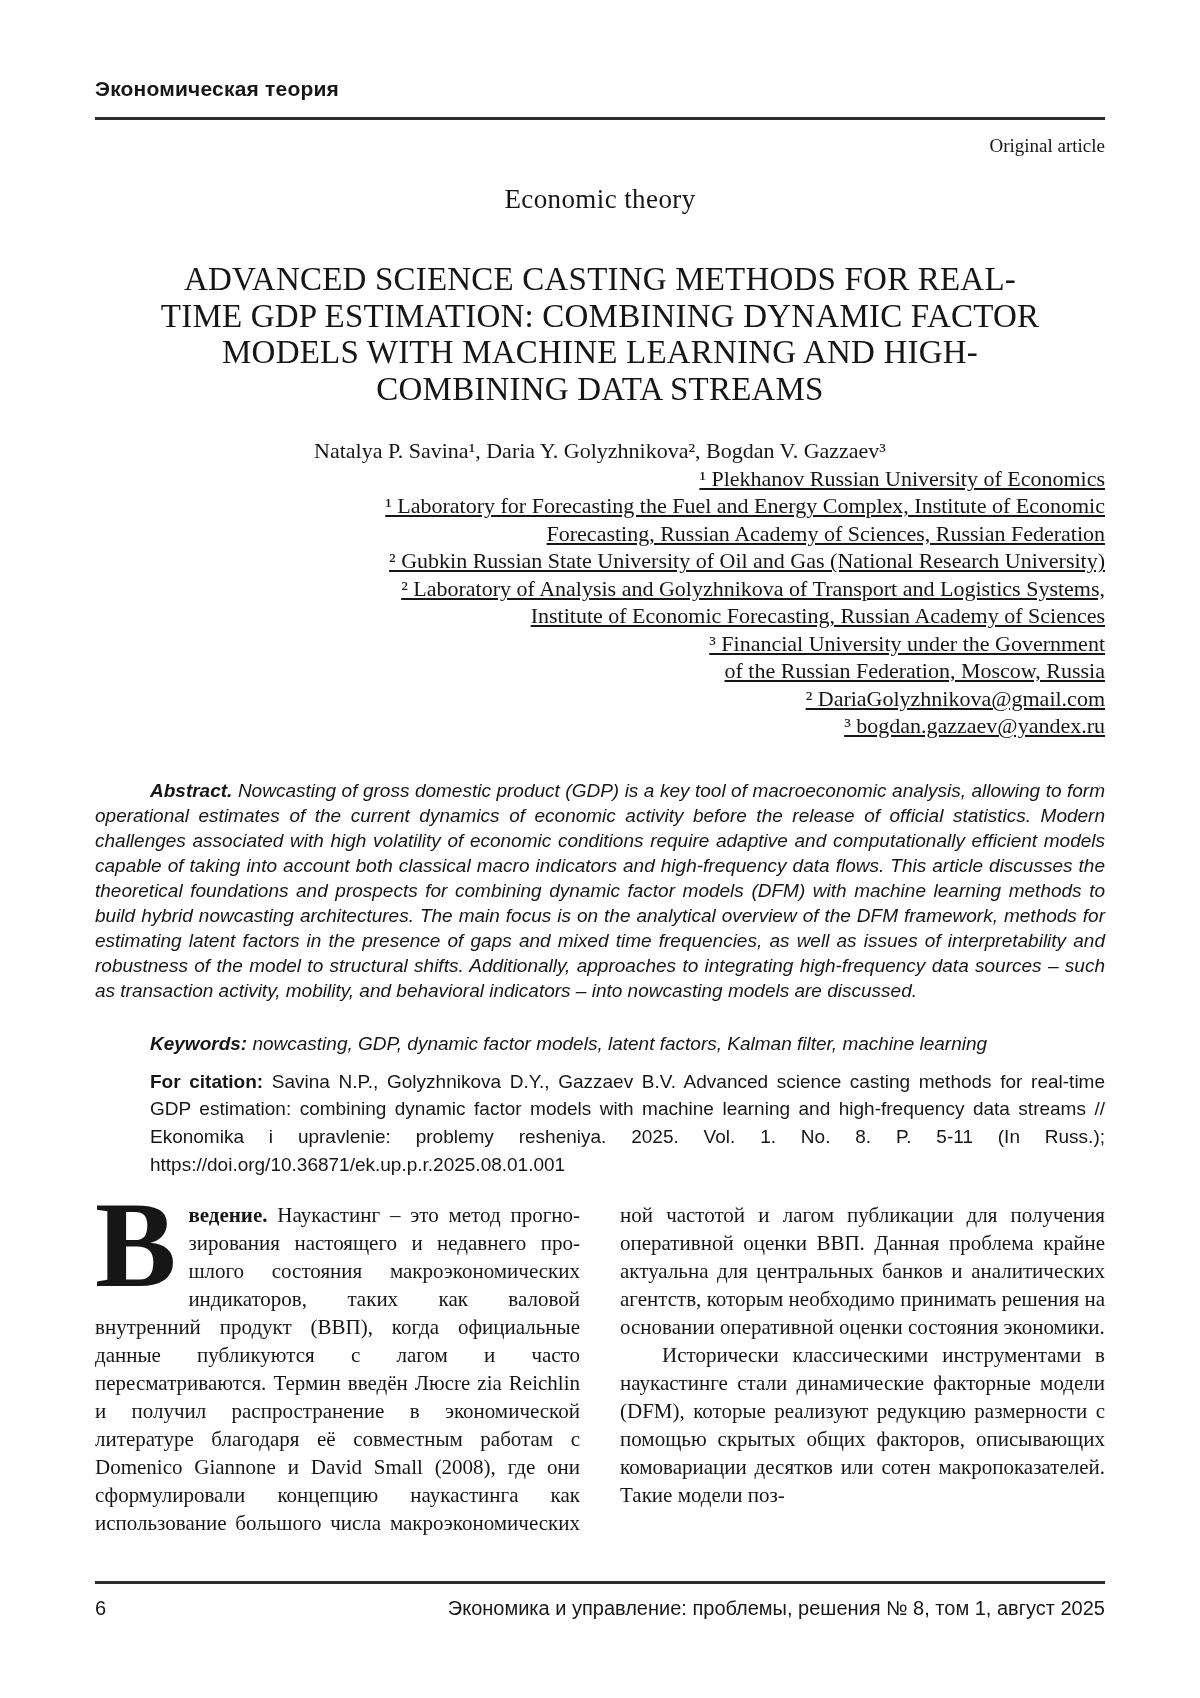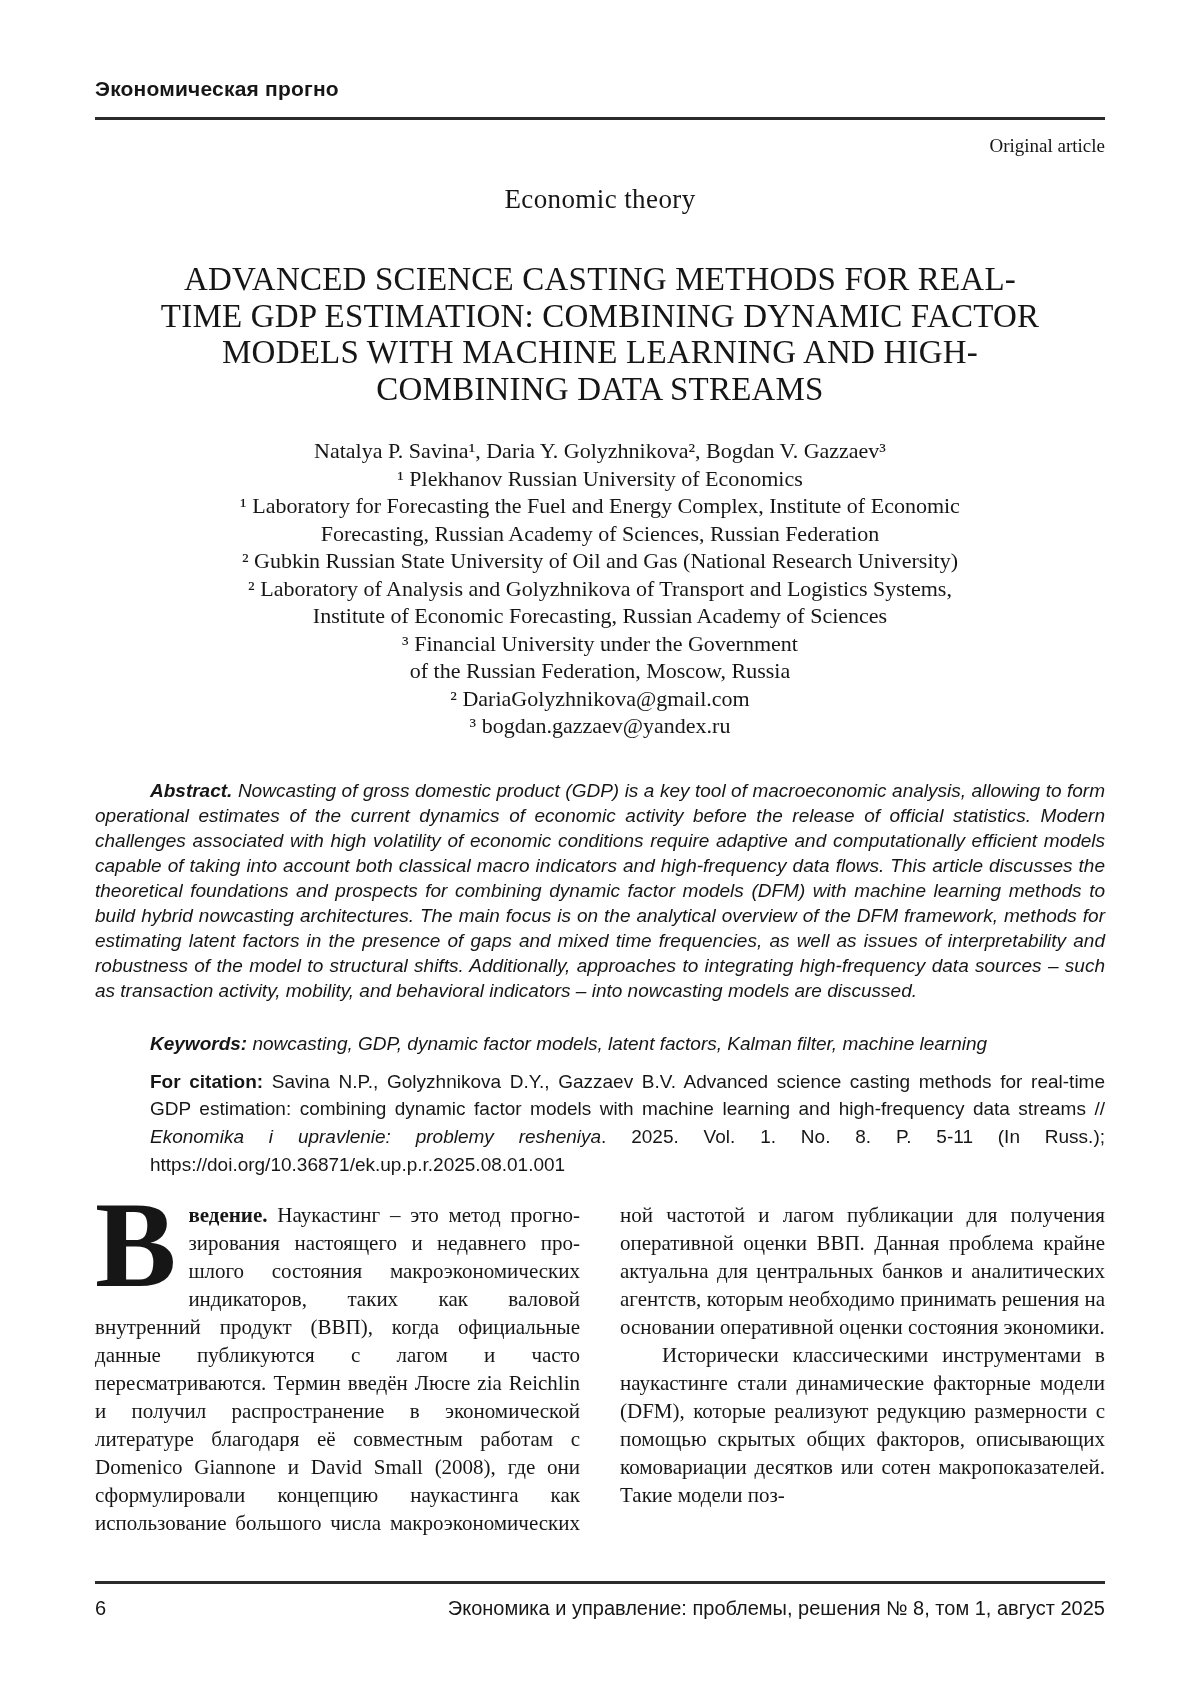--- a/index.html
+++ b/index.html
@@ -40,22 +40,23 @@
     font-weight: normal;
     letter-spacing: 0.2px;
   }
 
   .authors {
     text-align: center;
     font: 22px/27.5px "Liberation Serif", serif;
     margin-top: 30px;
   }
   .affils {
-    text-align: center;
+    text-align: right;
     font: 22px/27.5px "Liberation Serif", serif;
+    text-decoration: underline;
   }
 
   .abstract {
     margin: 38px 0 0 0;
     font: italic 19px/25.1px "Liberation Sans", sans-serif;
     text-align: justify;
     text-indent: 55px;
   }
   .abstract .label, .keywords .label { font-weight: bold; }
 
@@ -64,21 +65,21 @@
     font: italic 19px/25px "Liberation Sans", sans-serif;
     text-indent: 55px;
   }
 
   .citation {
     margin: 12px 0 0 55px;
     font: 19px/27.8px "Liberation Sans", sans-serif;
     text-align: justify;
   }
   .citation .label { font-weight: bold; }
-  .citation .journal { font-style: italic; }
+  .citation .journal { }
 
   .columns {
     margin-top: 22px;
     display: flex;
     gap: 40px;
     height: 340px;
     overflow: hidden;
     font: 21px/28px "Liberation Serif", serif;
     text-align: justify;
   }
@@ -107,21 +108,21 @@
     align-items: baseline;
     padding-top: 11px;
     font: 20px/1.3 "Liberation Sans", sans-serif;
   }
 </style>
 </head>
 <body>
 
 <div class="page">
 
-  <div class="rubric">Экономическая прогно</div>
+  <div class="rubric">Экономическая теория</div>
   <div class="toprule"></div>
   <div class="orig">Original article</div>
 
   <div class="section-title">Economic theory</div>
 
   <h1 class="title">
     <div>ADVANCED SCIENCE CASTING METHODS FOR REAL-</div>
     <div>TIME GDP ESTIMATION: COMBINING DYNAMIC FACTOR</div>
     <div>MODELS WITH MACHINE LEARNING AND HIGH-</div>
     <div>COMBINING DATA STREAMS</div>

